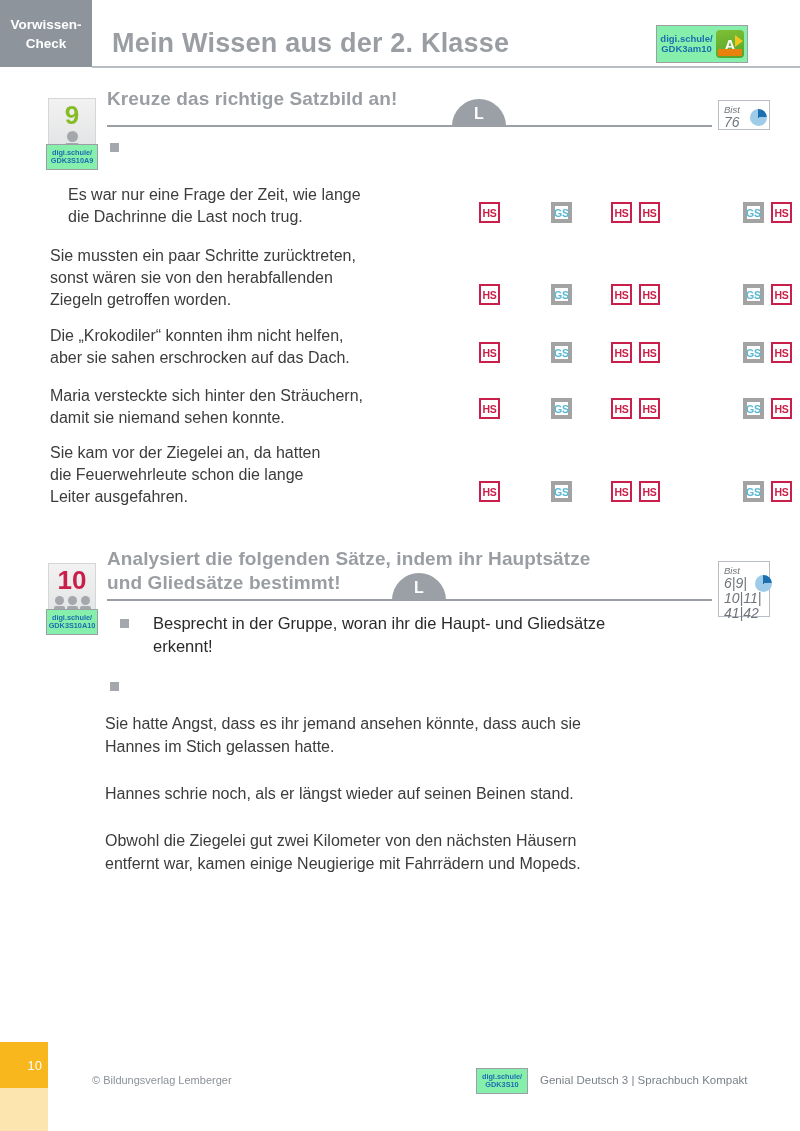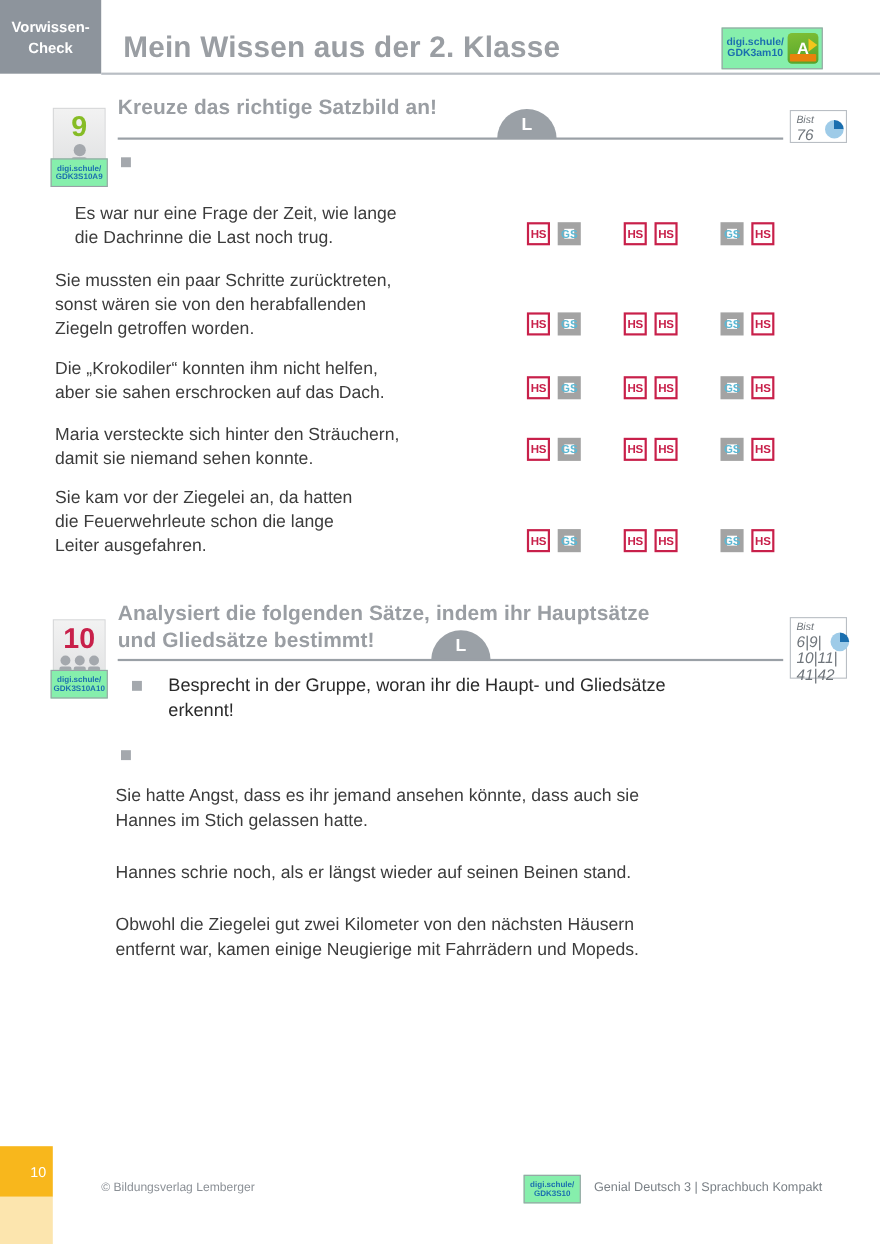--- a/index.html
+++ b/index.html
@@ -239,21 +239,21 @@
     width: 21px; height: 21px;
     box-sizing: border-box;
     display: flex;
     align-items: center;
     justify-content: center;
     font-size: 10.5px;
     font-weight: bold;
     letter-spacing: -0.2px;
   }
   .tagbox.hs { border: 2px solid #c8204a; color: #c8204a; }
-  .tagbox.gs { border: 6px solid #a3a3a3; color: #5bb8d4; }
+  .tagbox.gs { border: 4px solid #a3a3a3; color: #5bb8d4; margin-left: 44px; }
 
   
   #footer-tab-top {
     position: absolute;
     left: 0; top: 1042px;
     width: 48px; height: 46px;
     background: #f8b71c;
   }
   #footer-tab-bottom {
     position: absolute;

